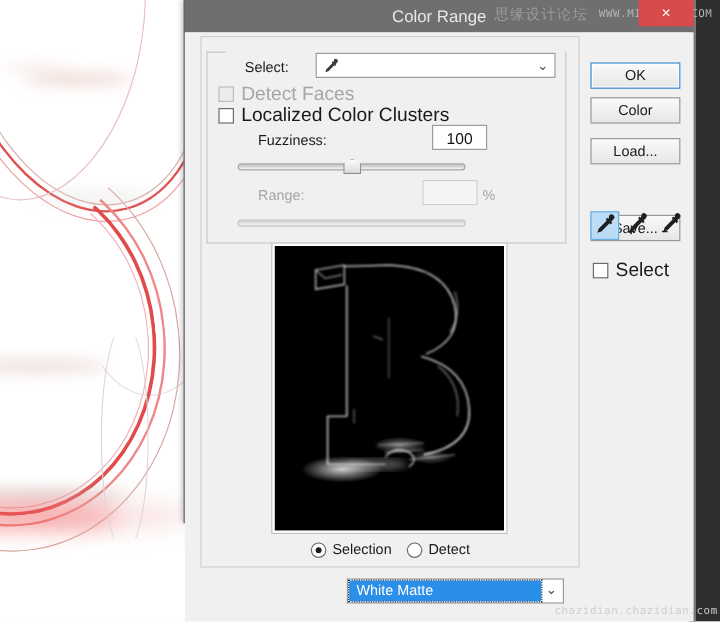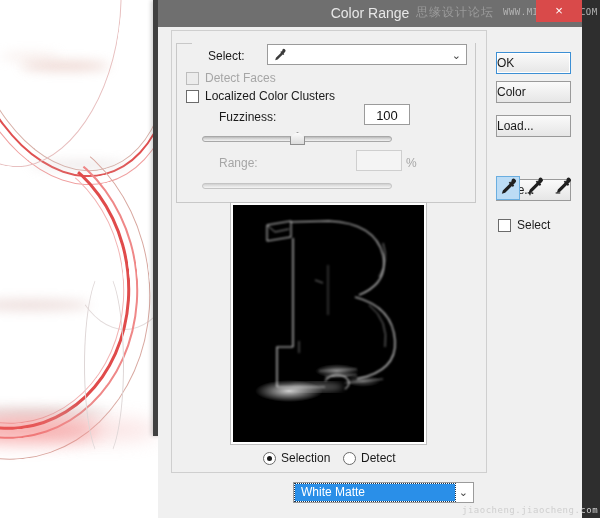--- a/index.html
+++ b/index.html
@@ -23,21 +23,21 @@
   }
   #right-strip-inner {
     position:absolute; top:0; right:20px; width:6px; height:518px;
     background:#777777;
   }
 
   
   #dialog {
     position:absolute; left:153px; top:0; width:424px; height:436px;
     background:#f0f0f0;
-    border-left:5px solid #404040;
+    border-left:1px solid #404040;
     box-shadow:-2px 0 4px rgba(0,0,0,.18);
     padding-left:23px;
   }
   #titlebar {
     position:absolute; left:0; top:0; width:424px; height:27px;
     background:#6f6f6f;
   }
   #title-text {
     position:absolute; left:0; top:0; width:424px; height:27px;
     line-height:27px; text-align:center;
@@ -107,21 +107,21 @@
   }
 
   
   .cbrow { position:absolute; height:16px; }
   .cbox {
     position:absolute; left:0; top:1px; width:13px; height:13px;
     background:#ffffff; border:1px solid #6b6b6b;
   }
   .cbox.disabled { background:#ececec; border-color:#bdbdbd; }
   .cbtext { position:absolute; left:19px; top:0; line-height:15px;
-            font-size:12px; white-space:nowrap; }
+            font-size:16px; white-space:nowrap; }
 
   #detect-faces { left:14px; top:40px; }
   #localized { left:14px; top:58px; }
 
   
   #fuzz-label { left:47px; top:79px; }
   #fuzz-field {
     position:absolute; left:192px; top:73px; width:46px; height:21px;
     background:#ffffff; border:1px solid #9b9b9b;
     text-align:center; line-height:21px; font-size:13px; color:#111;
@@ -195,21 +195,21 @@
     position:absolute; right:5px; top:0; height:19px; line-height:19px;
     font-size:11px; color:#444;
   }
 
   
   #btncol { position:absolute; left:338px; top:0; width:86px; height:491px; }
   .btn {
     position:absolute; left:0; width:75px; height:22px;
     background:linear-gradient(#fafafa,#e6e6e6);
     border:1px solid #9a9a9a;
-    line-height:20px; font-size:12px; color:#1a1a1a;
+    text-align:center; line-height:20px; font-size:12px; color:#1a1a1a;
     cursor:pointer;
     font-family:"Liberation Sans", sans-serif;
   }
   .btn.default { border:1px solid #3c8fd4; box-shadow:inset 0 0 0 1px #ffffff; }
   #btn-ok { top:25px; }
   #btn-cancel { top:54px; }
   #btn-load { top:88px; }
   #btn-save { top:116px;margin-top:36px; }
 
   
@@ -409,14 +409,14 @@
       <div class="cbrow" id="invert">
         <div class="cbox"></div>
         <div class="cbtext">Select</div>
       </div>
     </div>
 
   </div>
 </div>
 
 <div id="wm-bottom">
-  <div id="wm-bottom-url">jiaocheng.jiaocheng.com</div>
+  <div id="wm-bottom-url">chazidian.chazidian.com</div>
 </div>
 
 </body></html>

